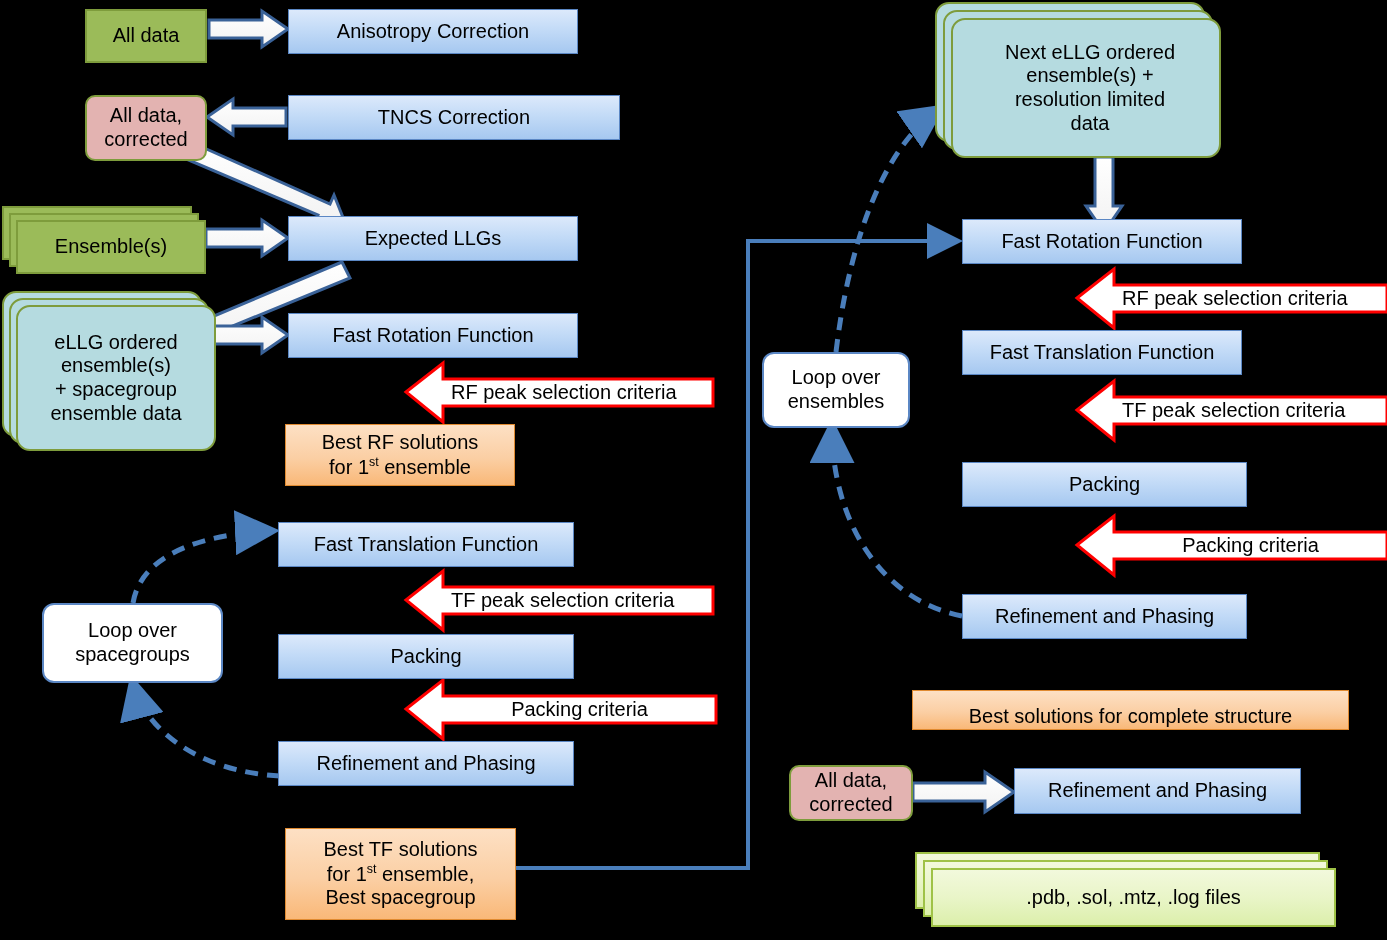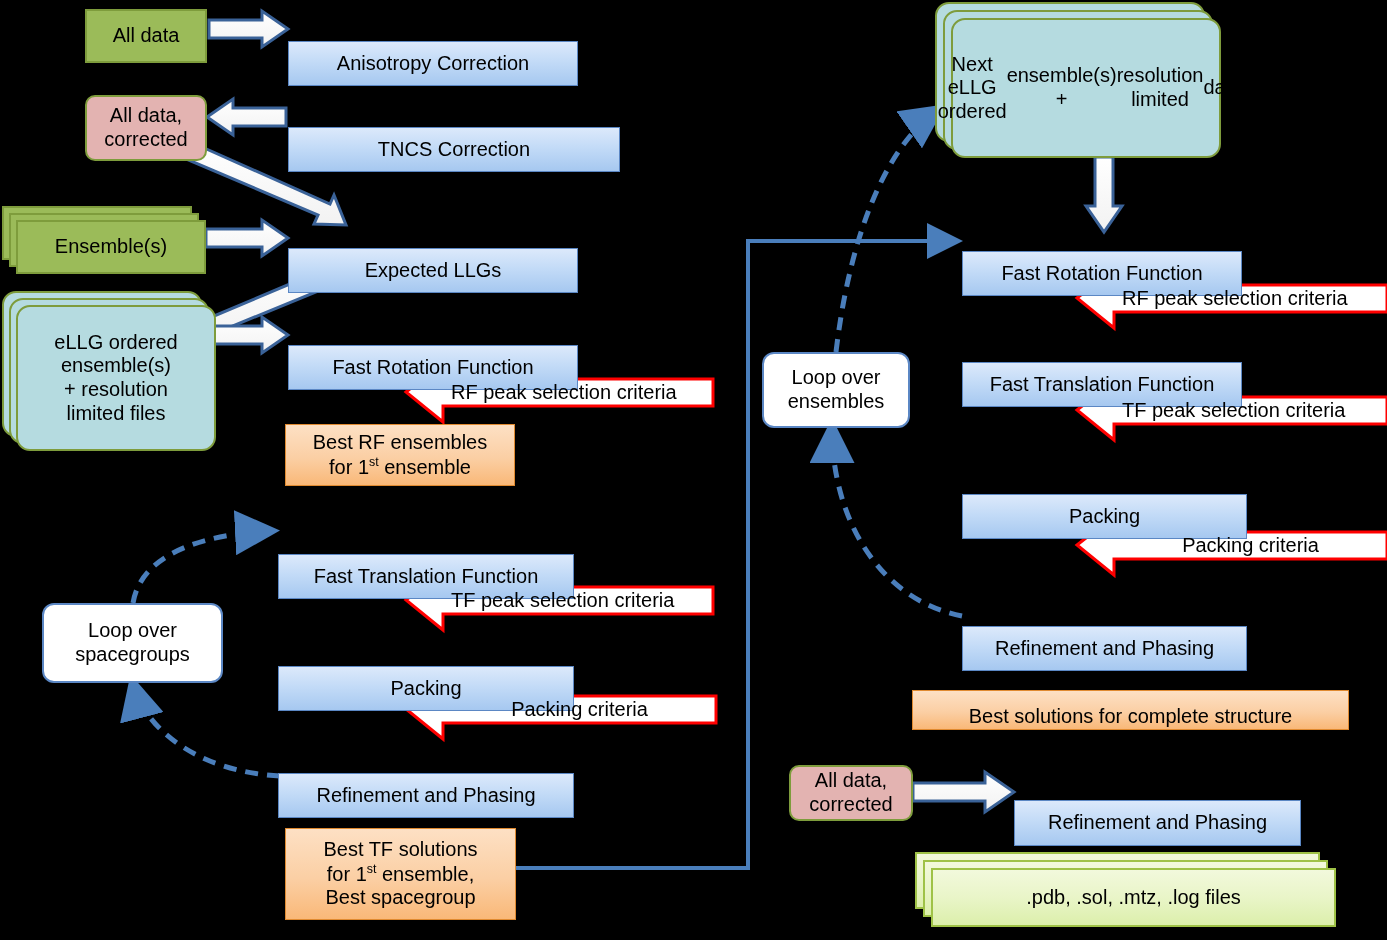--- a/index.html
+++ b/index.html
@@ -4,21 +4,21 @@
 <style>
   html,body{margin:0;padding:0;background:#000;}
   #stage{position:relative;width:1387px;height:940px;background:#000;
          font-family:"Liberation Sans", sans-serif;overflow:hidden;}
 
   .node{position:absolute;box-sizing:border-box;display:flex;align-items:center;
         justify-content:center;text-align:center;color:#000;line-height:1.18;}
 
   
   .proc{background:linear-gradient(to bottom,#dce9fb 0%,#c3dbf7 45%,#a6c8f0 100%);
-        border:1px solid #5b87c4;font-size:20px;margin-top:32px;}
+        border:1px solid #5b87c4;font-size:20px;}
 
   
   .orange{background:linear-gradient(to bottom,#fde0c4 0%,#fbcfa4 55%,#f9b878 100%);
           border:1px solid #e08a30;font-size:20px;}
 
   
   .green{background:#9bbb59;border:2px solid #7e9c3c;border-radius:0;font-size:20px;}
   
   .pink{background:#e3b3b1;border:2px solid #7e9c3c;border-radius:10px;font-size:20px;}
   
@@ -146,35 +146,35 @@
   <div class="node proc" style="left:288px;top:216px;width:290px;height:45px;text-align:right;">
     <span>Expected LLGs</span>
   </div>
 
   <div class="stackwrap" style="left:2px;top:291px;width:214px;height:160px;">
     <div class="copy teal" style="left:0px;top:0px;width:200px;height:146px;"></div>
     <div class="copy teal" style="left:7px;top:7px;width:200px;height:146px;"></div>
     <div class="node teal" style="left:14px;top:14px;width:200px;height:146px;flex-direction:column;">
       <span>eLLG ordered</span>
       <span>ensemble(s)</span>
-      <span>+ resolution</span>
-      <span>limited files</span>
+      <span>+ spacegroup</span>
+      <span>ensemble data</span>
     </div>
   </div>
 
   <div class="node proc" style="left:288px;top:313px;width:290px;height:45px;">
     <span>Fast Rotation Function</span>
   </div>
 
   <div class="node" style="left:443px;top:379px;width:270px;height:27px;font-size:20px;background:transparent;border:none;justify-content:flex-start;padding-left:8px;">
     <span>RF peak selection criteria</span>
   </div>
 
   <div class="node orange" style="left:285px;top:424px;width:230px;height:62px;flex-direction:column;">
-    <span>Best RF ensembles</span>
+    <span>Best RF solutions</span>
     <span><span>for 1</span><span class="sup">st</span><span> ensemble</span></span>
   </div>
 
   <div class="node proc" style="left:278px;top:522px;width:296px;height:45px;">
     <span>Fast Translation Function</span>
   </div>
 
   <div class="node" style="left:443px;top:587px;width:270px;height:27px;font-size:20px;background:transparent;border:none;justify-content:flex-start;padding-left:8px;">
     <span>TF peak selection criteria</span>
   </div>
@@ -198,21 +198,21 @@
 
   <div class="node orange" style="left:285px;top:828px;width:231px;height:92px;flex-direction:column;">
     <span>Best TF solutions</span>
     <span><span>for 1</span><span class="sup">st</span><span> ensemble,</span></span>
     <span>Best spacegroup</span>
   </div>
 
   <div class="stackwrap" style="left:935px;top:2px;width:285px;height:155px;">
     <div class="copy teal" style="left:0px;top:0px;width:270px;height:140px;"></div>
     <div class="copy teal" style="left:8px;top:8px;width:270px;height:140px;"></div>
-    <div class="node teal" style="left:16px;top:16px;width:270px;height:140px;flex-direction:row;padding-left:8px;">
+    <div class="node teal" style="left:16px;top:16px;width:270px;height:140px;flex-direction:column;padding-left:8px;">
       <span>Next eLLG ordered</span>
       <span>ensemble(s) +</span>
       <span>resolution limited</span>
       <span>data</span>
     </div>
   </div>
 
   <div class="node proc" style="left:962px;top:219px;width:280px;height:45px;">
     <span>Fast Rotation Function</span>
   </div>

